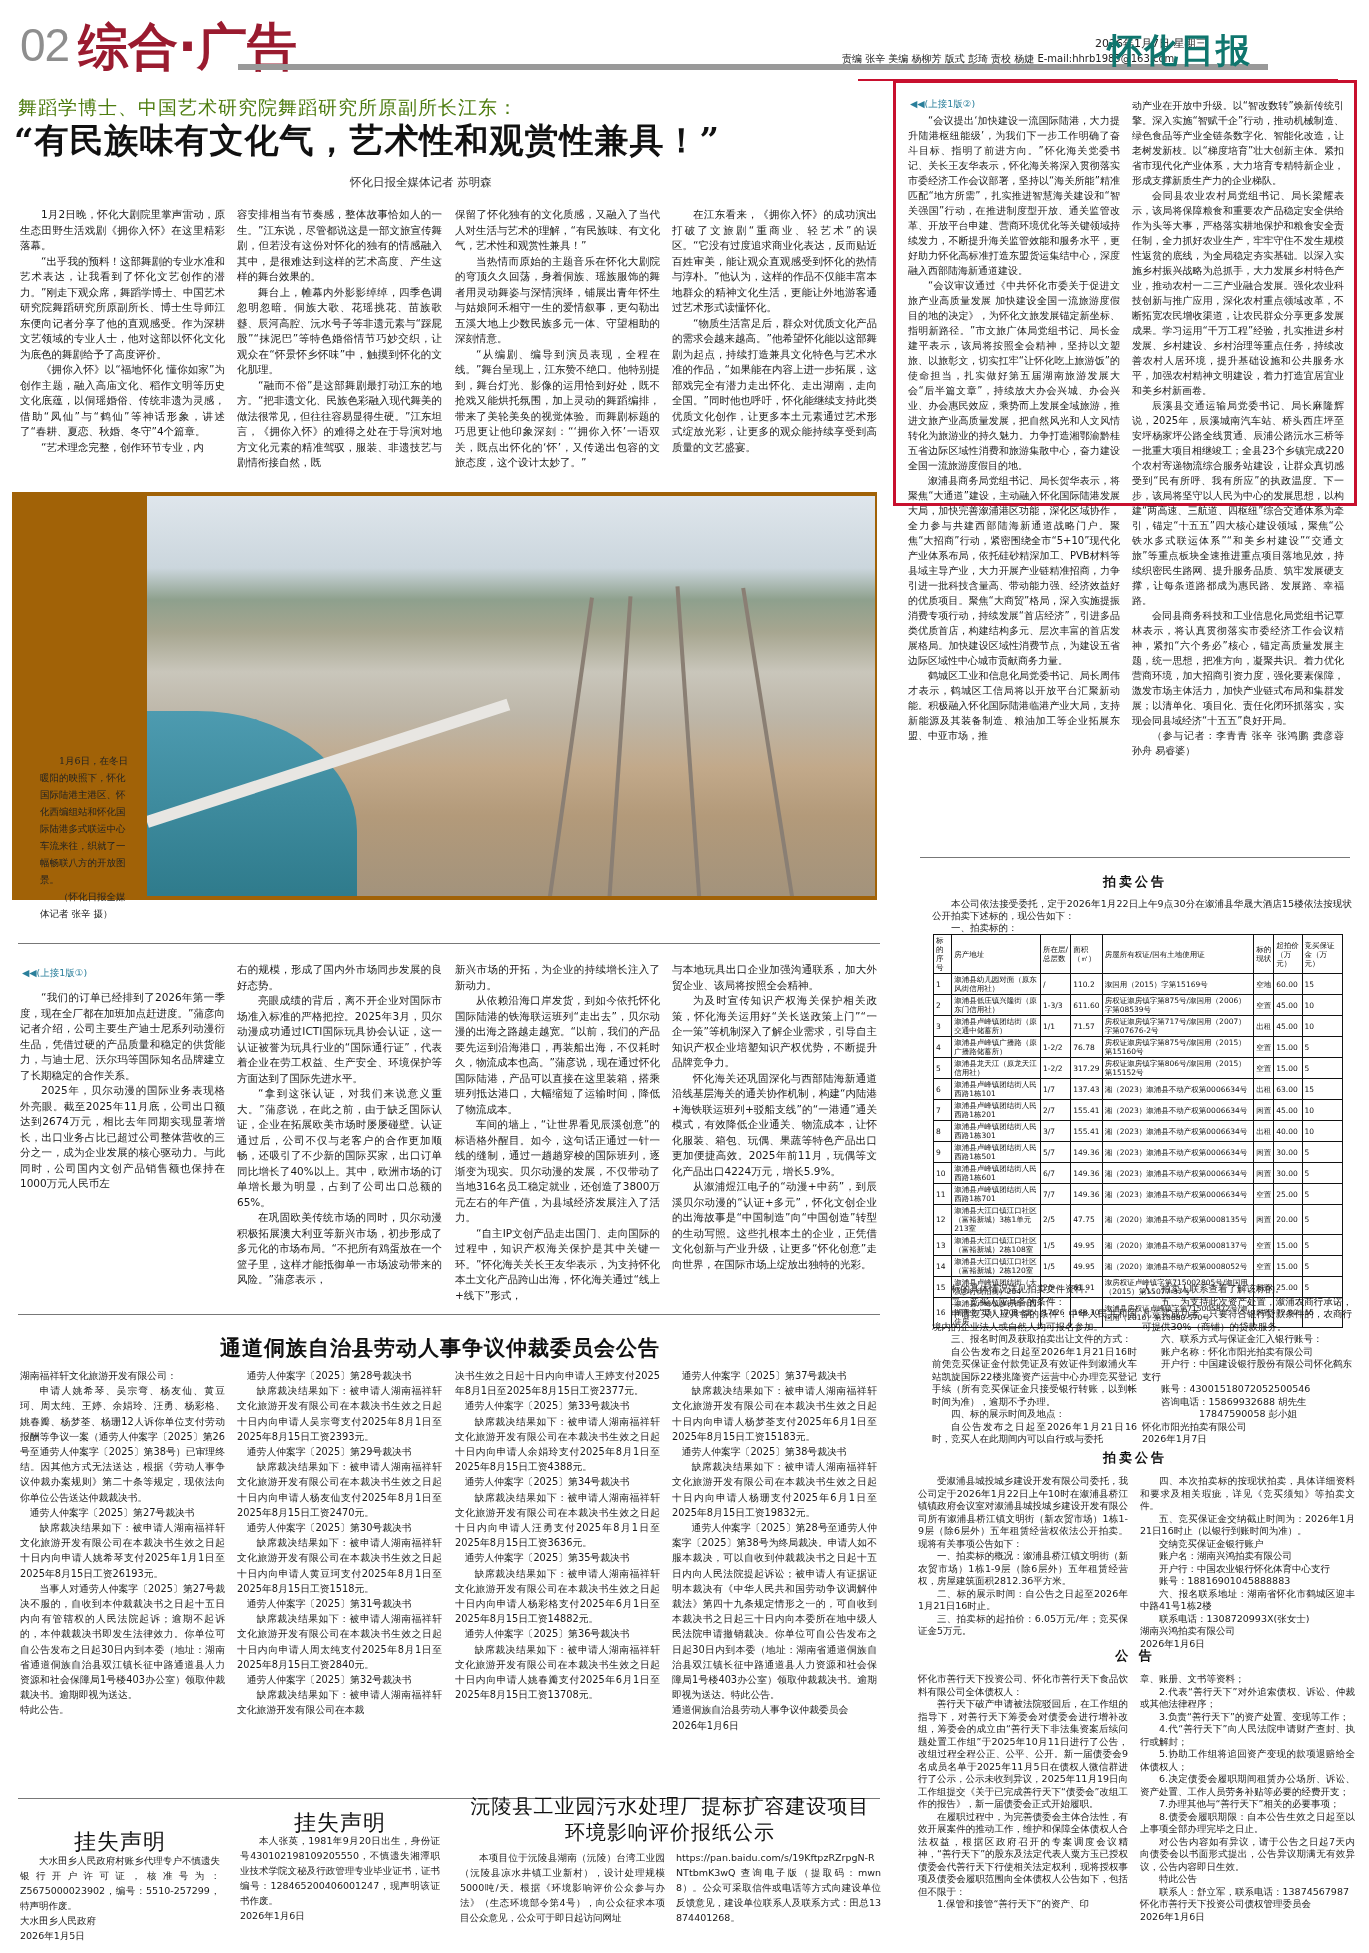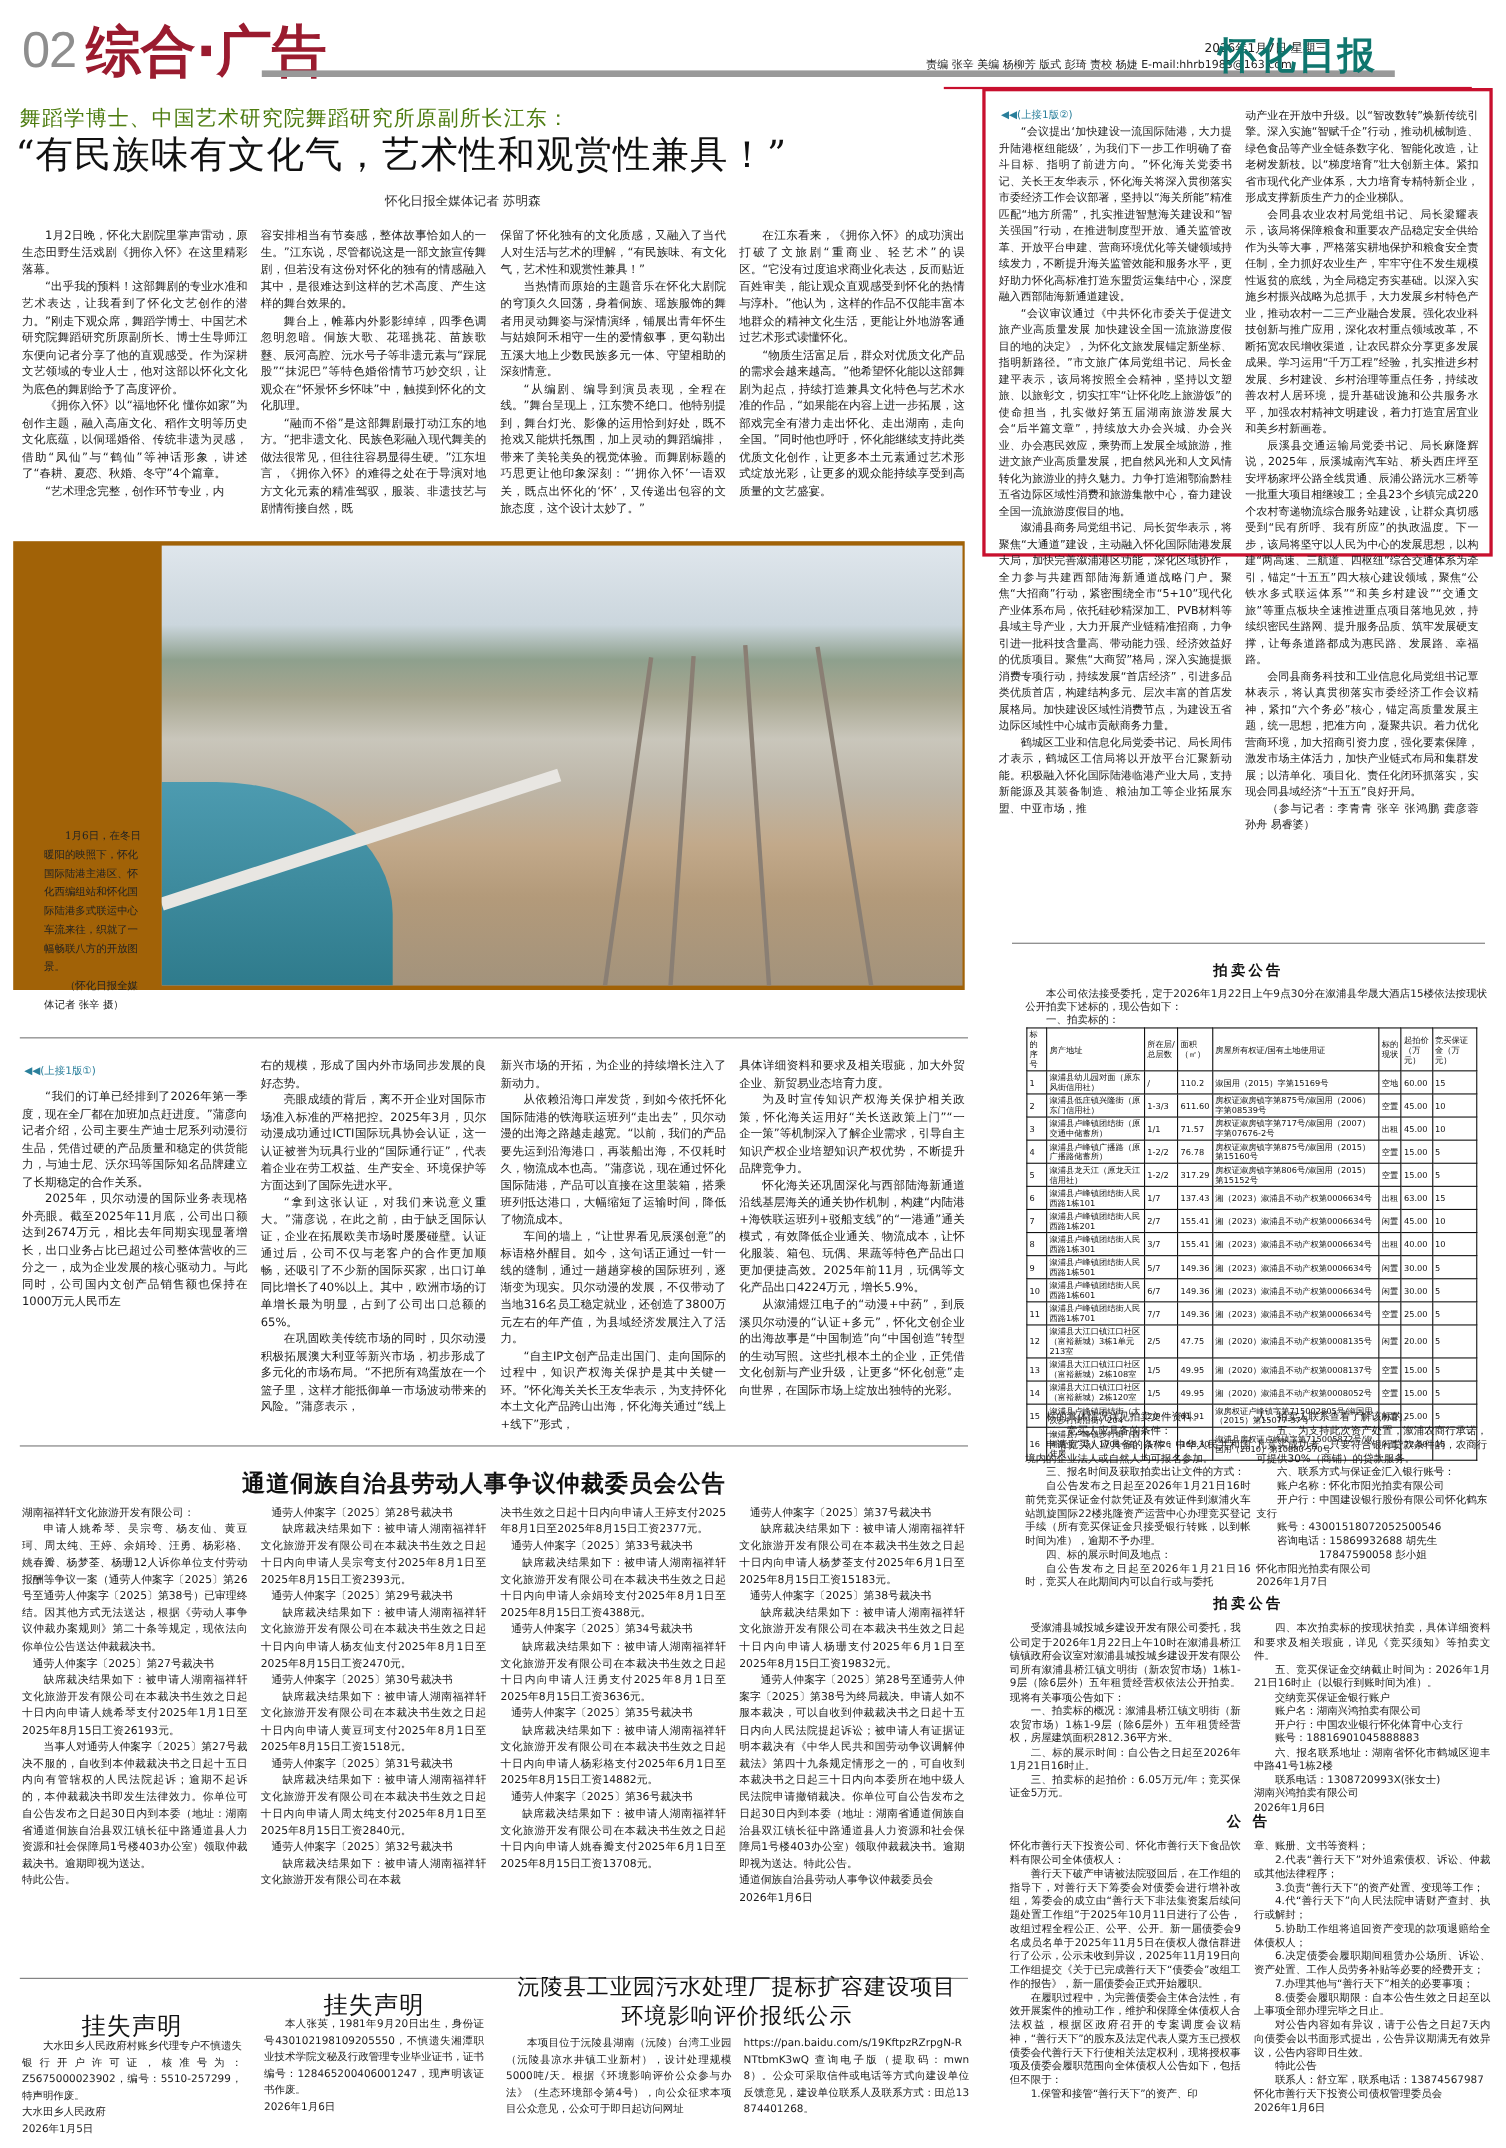--- a/index.html
+++ b/index.html
@@ -12,21 +12,21 @@
   
   .page-num{left:20px;top:18px;font-size:46px;color:#8e8e8e;font-family:"Liberation Sans",sans-serif;letter-spacing:-1px}
   .section{left:78px;top:14px;font-size:50px;color:#9a1b2f;font-weight:bold;font-family:"DejaVu Sans",sans-serif}
   .head-rule{left:238px;top:64px;width:1030px;height:6px;background:#999}
   .date{left:1095px;top:36px;font-size:11px;color:#222}
   .editors{left:842px;top:52px;font-size:10px;color:#222;white-space:nowrap}
   .logo{left:1108px;top:28px;font-size:34px;color:#0f766e;font-weight:bold;font-family:"DejaVu Serif",serif;letter-spacing:2px}
   .red-top{left:858px;top:79px;width:480px;height:2px;background:#c8102e}
   
   .subtitle{left:18px;top:95px;font-size:19px;color:#4d7c0f;letter-spacing:1px}
-  .headline{left:14px;top:118px;font-size:34px;font-weight:normal;color:#111;font-family:"DejaVu Serif",serif;letter-spacing:1px}
+  .headline{left:14px;top:118px;font-size:34px;font-weight:bold;color:#111;font-family:"DejaVu Serif",serif;letter-spacing:1px}
   .byline{left:350px;top:175px;font-size:11.5px;color:#333}
   .col{width:205px}
   .photo{left:12px;top:492px;width:865px;height:408px;background:#a16207}
   .photo-img{position:absolute;left:135px;top:4px;width:728px;height:400px;
     background:linear-gradient(180deg,#dfe6ec 0%,#cbd6dd 18%,#8ea08d 26%,#a7a690 34%,#c9c6bb 44%,#bdb6a8 55%,#c2a98a 68%,#b39a7a 80%,#a3937c 100%);overflow:hidden}
   .lake{position:absolute;left:0;bottom:0;width:210px;height:185px;background:linear-gradient(180deg,#4d9bb0,#2f7b8c);border-top-right-radius:160px 120px}
   .bridge{position:absolute;left:0;top:320px;width:380px;height:12px;background:#e8e6e2;transform:rotate(-18deg);transform-origin:left}
   .rail{position:absolute;width:4px;height:330px;background:#8a7f74}
   .caption{position:absolute;left:28px;top:260px;width:92px;font-size:9.5px;line-height:17px;font-family:"DejaVu Serif",serif;color:#222}
   .caption p{text-indent:2em}
@@ -121,21 +121,21 @@
   <p>“拿到这张认证，对我们来说意义重大。”蒲彦说，在此之前，由于缺乏国际认证，企业在拓展欧美市场时屡屡碰壁。认证通过后，公司不仅与老客户的合作更加顺畅，还吸引了不少新的国际买家，出口订单同比增长了40%以上。其中，欧洲市场的订单增长最为明显，占到了公司出口总额的65%。</p>
   <p>在巩固欧美传统市场的同时，贝尔动漫积极拓展澳大利亚等新兴市场，初步形成了多元化的市场布局。“不把所有鸡蛋放在一个篮子里，这样才能抵御单一市场波动带来的风险。”蒲彦表示，</p>
 </div>
 <div class="abs txt col" style="left:455px;top:962px;">
   <p class="ni">新兴市场的开拓，为企业的持续增长注入了新动力。</p>
   <p>从依赖沿海口岸发货，到如今依托怀化国际陆港的铁海联运班列“走出去”，贝尔动漫的出海之路越走越宽。“以前，我们的产品要先运到沿海港口，再装船出海，不仅耗时久，物流成本也高。”蒲彦说，现在通过怀化国际陆港，产品可以直接在这里装箱，搭乘班列抵达港口，大幅缩短了运输时间，降低了物流成本。</p>
   <p>车间的墙上，“让世界看见辰溪创意”的标语格外醒目。如今，这句话正通过一针一线的缝制，通过一趟趟穿梭的国际班列，逐渐变为现实。贝尔动漫的发展，不仅带动了当地316名员工稳定就业，还创造了3800万元左右的年产值，为县域经济发展注入了活力。</p>
   <p>“自主IP文创产品走出国门、走向国际的过程中，知识产权海关保护是其中关键一环。”怀化海关关长王友华表示，为支持怀化本土文化产品跨山出海，怀化海关通过“线上+线下”形式，</p>
 </div>
 <div class="abs txt col" style="left:672px;top:962px;">
-  <p class="ni">具体详细资料和要求及相关瑕疵，加大外贸企业、新贸易业态培育力度。</p>
+  <p class="ni">与本地玩具出口企业加强沟通联系，加大外贸企业、该局将按照全会精神。</p>
   <p>为及时宣传知识产权海关保护相关政策，怀化海关运用好“关长送政策上门”“一企一策”等机制深入了解企业需求，引导自主知识产权企业培塑知识产权优势，不断提升品牌竞争力。</p>
   <p>怀化海关还巩固深化与西部陆海新通道沿线基层海关的通关协作机制，构建“内陆港+海铁联运班列+驳船支线”的“一港通”通关模式，有效降低企业通关、物流成本，让怀化服装、箱包、玩偶、果蔬等特色产品出口更加便捷高效。2025年前11月，玩偶等文化产品出口4224万元，增长5.9%。</p>
   <p>从溆浦煜江电子的“动漫+中药”，到辰溪贝尔动漫的“认证+多元”，怀化文创企业的出海故事是“中国制造”向“中国创造”转型的生动写照。这些扎根本土的企业，正凭借文化创新与产业升级，让更多“怀化创意”走向世界，在国际市场上绽放出独特的光彩。</p>
 </div>
 <div class="abs hr" style="left:18px;top:1314px;width:862px"></div>
 
 <div class="abs hr" style="left:920px;top:857px;width:430px"></div>
 <div class="abs t-title" style="left:920px;top:873px;width:430px">拍卖公告</div>
 <div class="abs txt" style="left:932px;top:898px;width:420px;font-size:9.5px;line-height:12px">
   <p>本公司依法接受委托，定于2026年1月22日上午9点30分在溆浦县华晟大酒店15楼依法按现状公开拍卖下述标的，现公告如下：</p>

